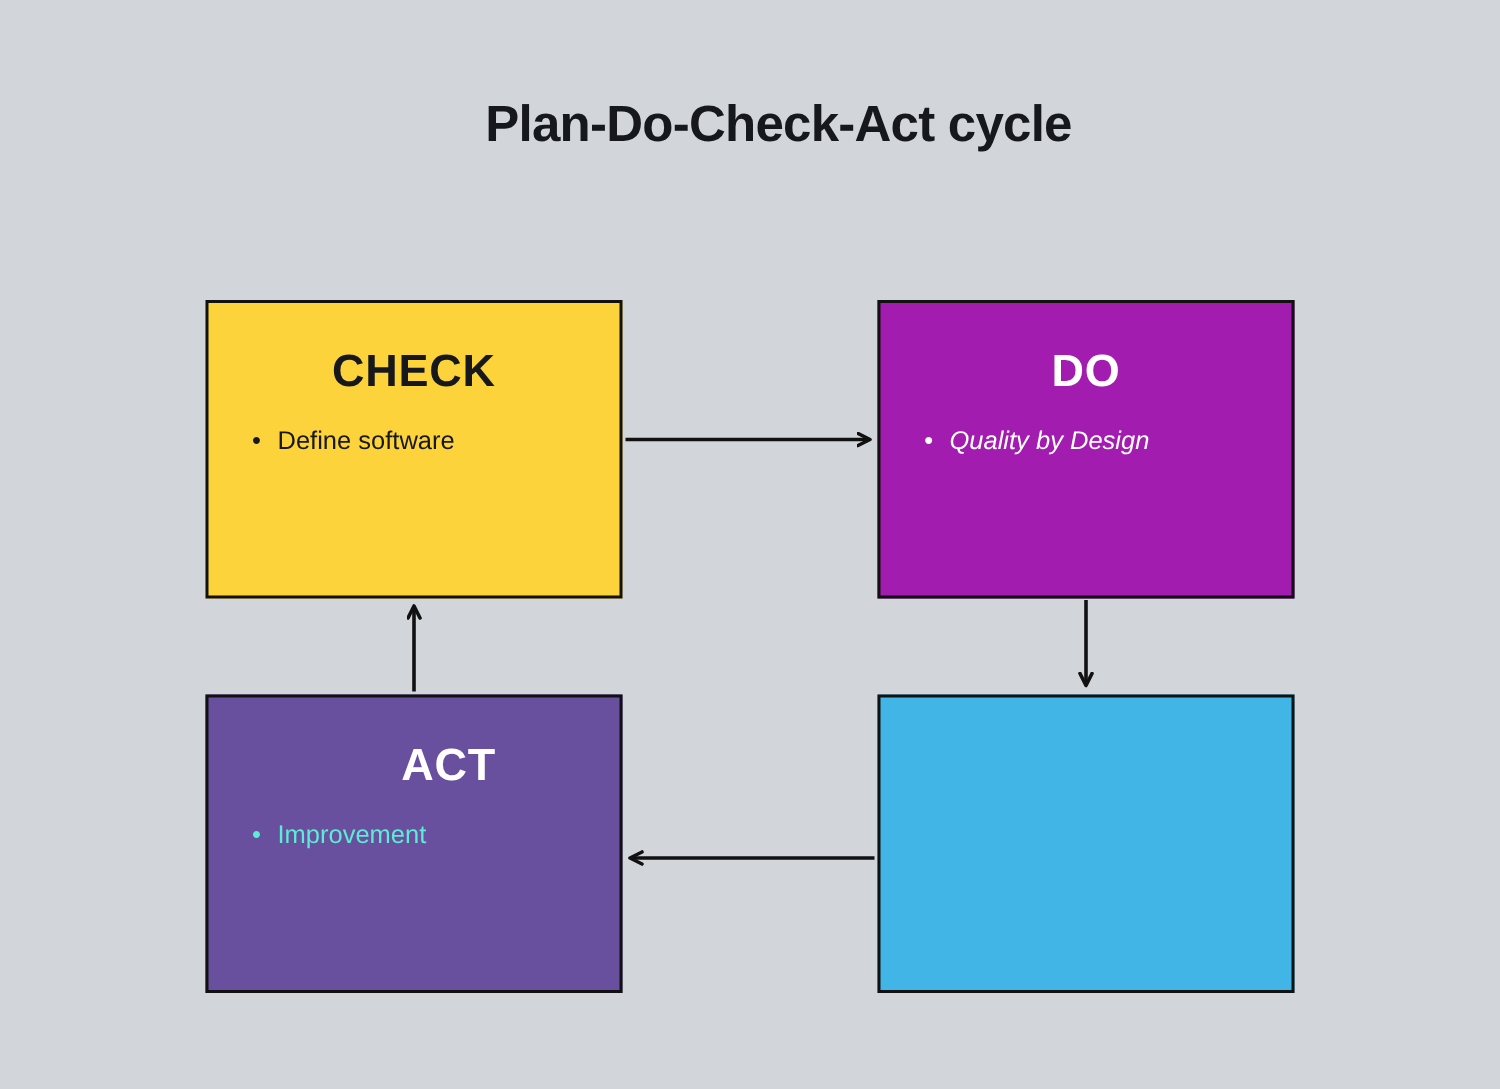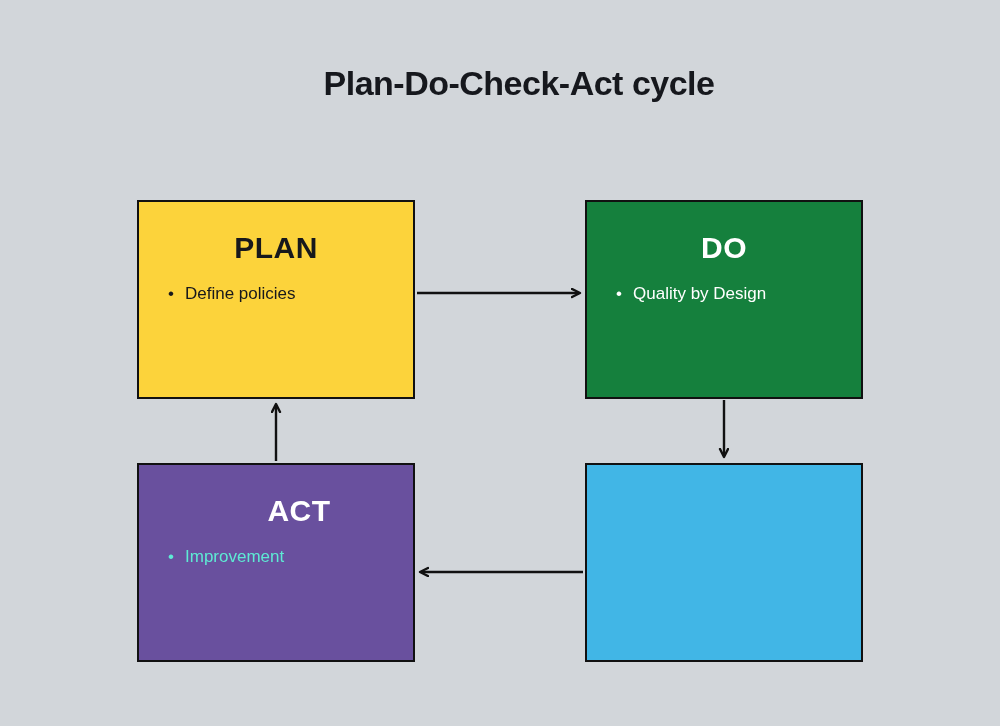--- a/index.html
+++ b/index.html
@@ -71,29 +71,29 @@
   }
 </style>
 </head>
 <body>
 
 <div class="stage">
 
   <div class="diagram-title">Plan-Do-Check-Act cycle</div>
 
   <div class="box box-plan" style="background-color: rgb(252, 211, 59);">
-    <div class="box-title" style="color: rgb(23, 24, 28);">PLAN</div>
+    <div class="box-title" style="color: rgb(23, 24, 28);">CHECK</div>
     <ul class="box-list" style="color: rgb(23, 24, 28);">
-      <li>Define policies</li>
+      <li>Define software</li>
     </ul>
   </div>
 
-  <div class="box box-do" style="background-color: #15803d;">
+  <div class="box box-do" style="background-color: #a21caf;">
     <div class="box-title" style="color: rgb(255, 255, 255);">DO</div>
-    <ul class="box-list" style="color: rgb(255, 255, 255);">
+    <ul class="box-list" style="color: rgb(255, 255, 255); font-style: italic;">
       <li>Quality by Design</li>
     </ul>
   </div>
 
   <div class="box box-check" style="background-color: rgb(65, 182, 230);">
   </div>
 
   <div class="box box-act" style="background-color: rgb(105, 80, 158);">
     <div class="box-title" style="color: rgb(255, 255, 255); padding-left: 46px;">ACT</div>
     <ul class="box-list" style="color: #5eead4;">

